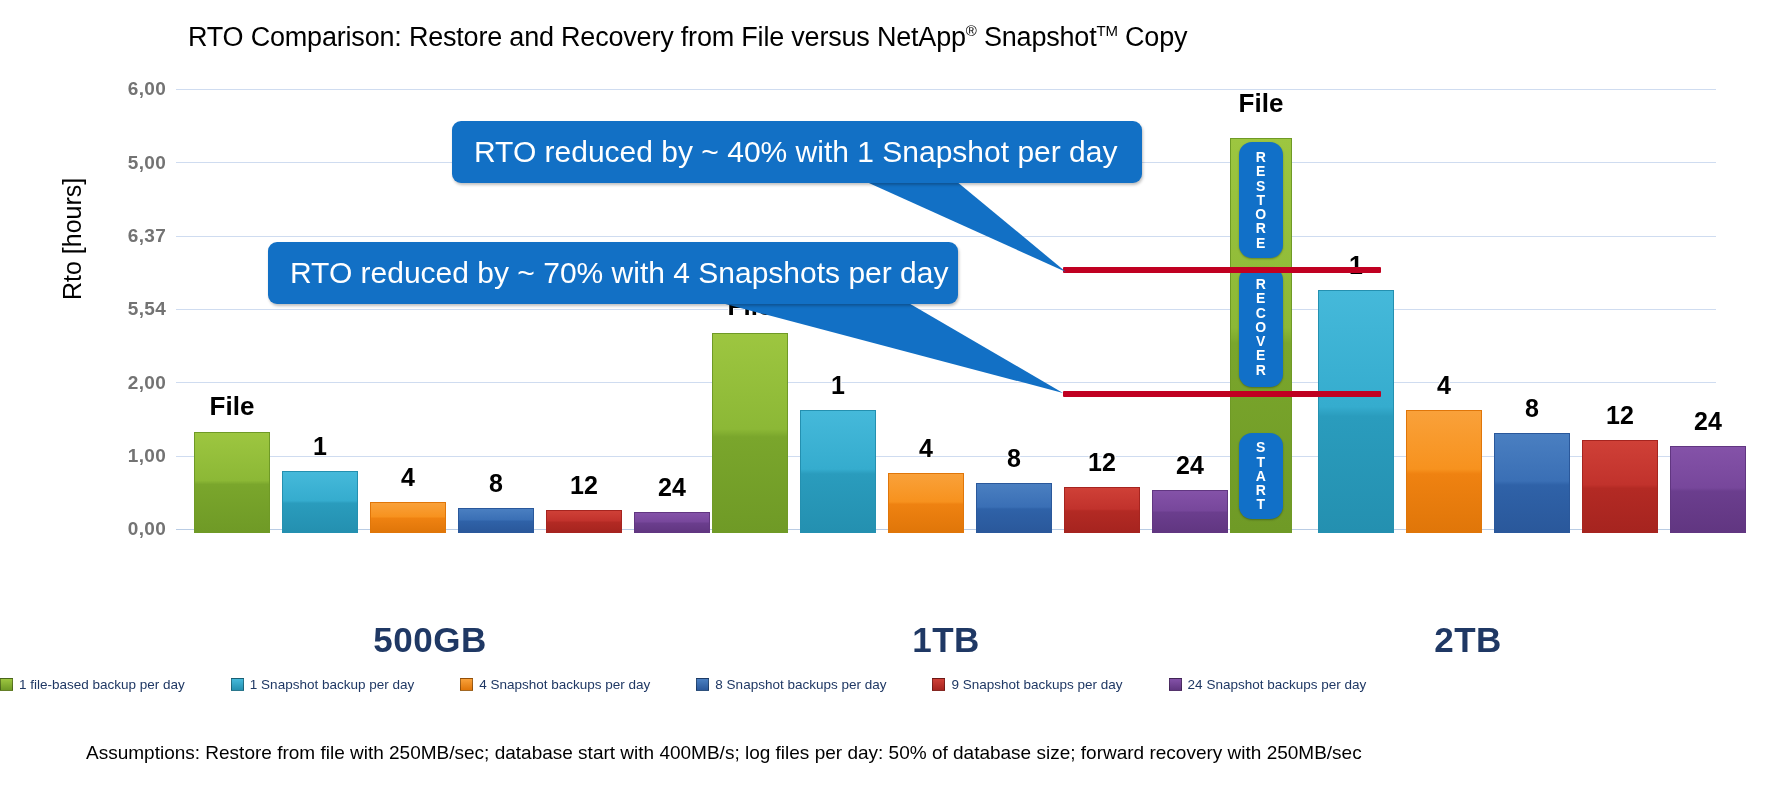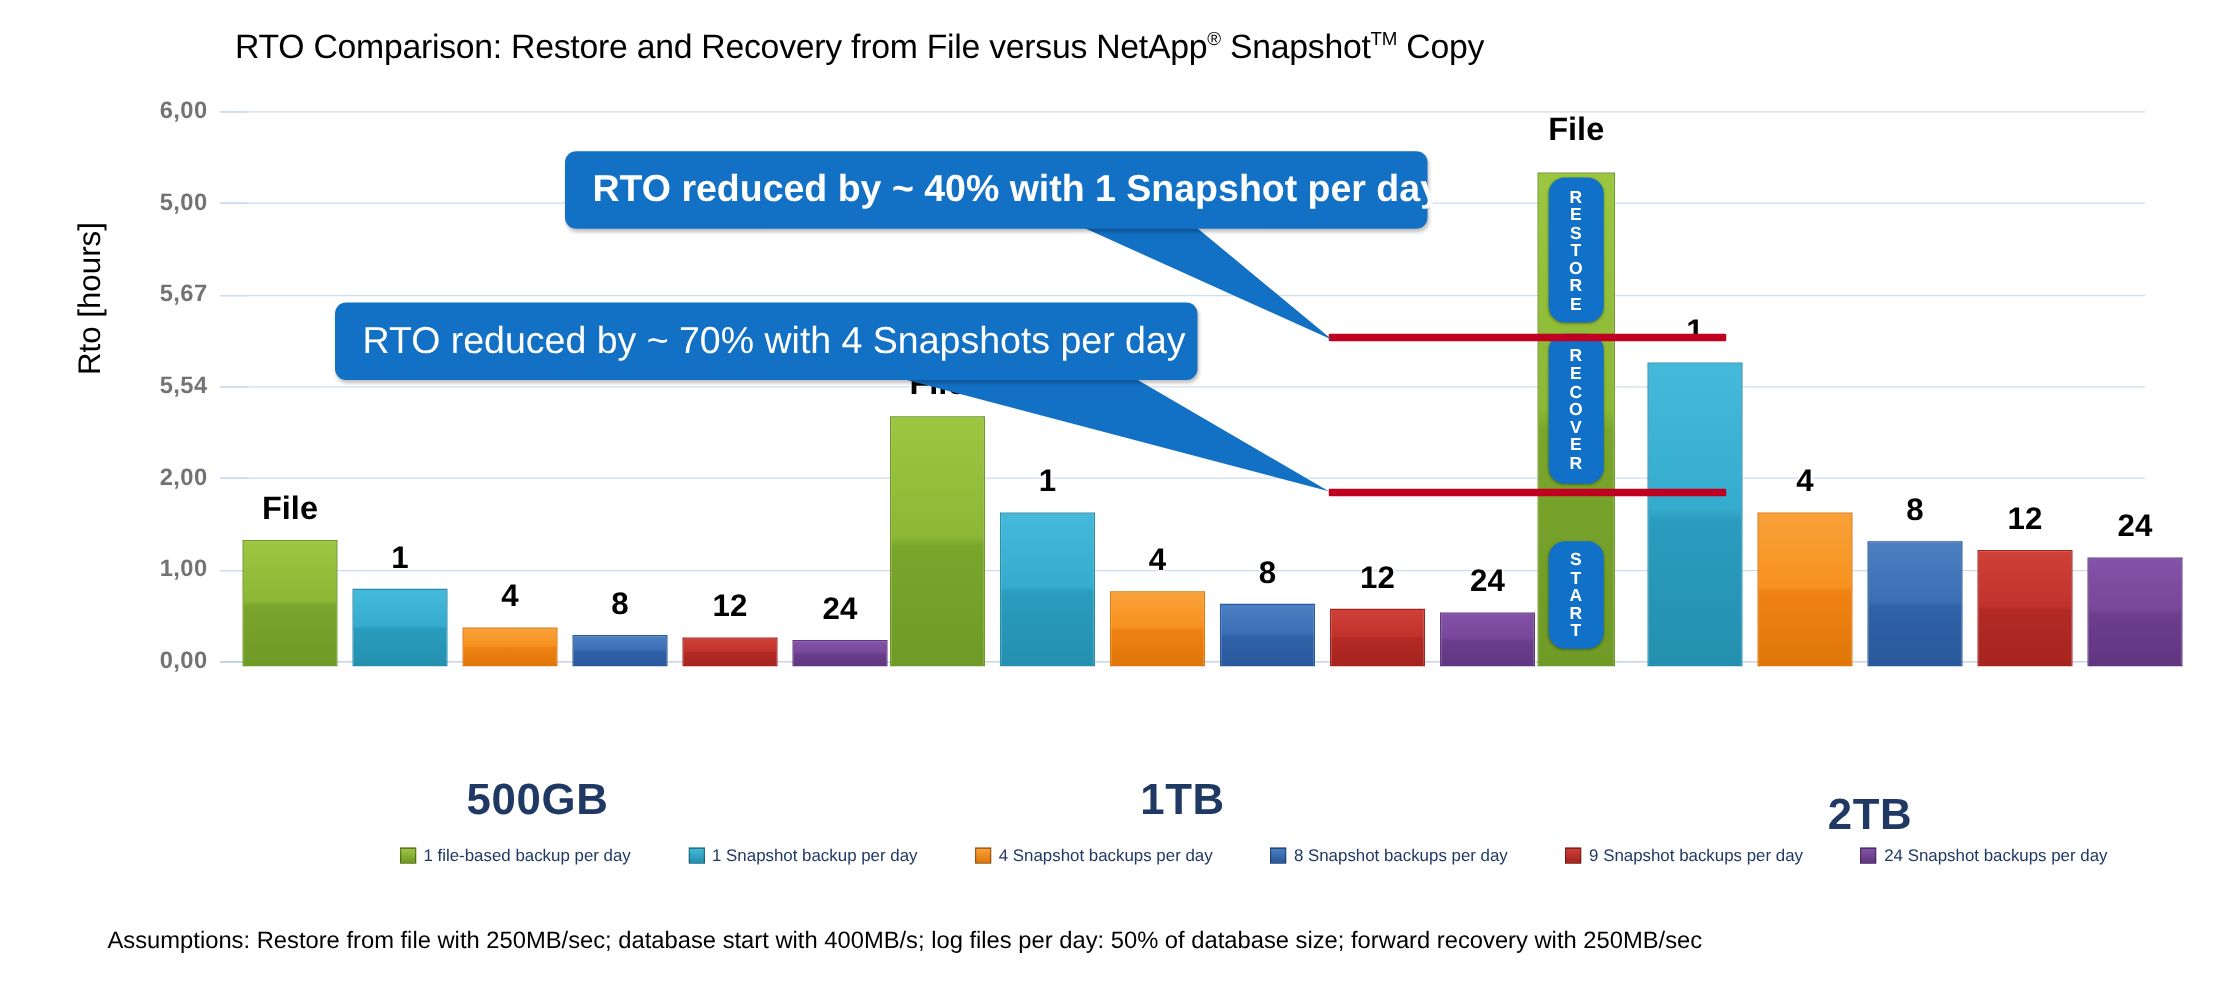--- a/index.html
+++ b/index.html
@@ -54,42 +54,42 @@
   
   .refline{position:absolute;height:6px;background:#c00021;border-radius:1px;}
 
   
   .callout{position:absolute;background:#1270c5;color:#fff;border-radius:9px;
       font-size:30px;display:flex;align-items:center;padding:0 22px;
       box-shadow:1px 2px 3px rgba(0,0,0,.25);white-space:nowrap;}
 
   
   #legend{position:absolute;left:0;top:677px;width:1686px;
-      display:flex;justify-content:flex-end;align-items:center;gap:46px;}
+      display:flex;justify-content:flex-start;align-items:center;gap:46px;}
   .legend-item{display:flex;align-items:center;gap:6px;font-size:13.5px;
       color:#1f3864;white-space:nowrap;}
   .swatch{width:11px;height:11px;display:inline-block;border:1px solid rgba(0,0,0,.35);}
 
   
   #assumptions{position:absolute;left:86px;top:742px;font-size:19px;color:#000;
       white-space:nowrap;font-family:"Liberation Sans",sans-serif;}
 </style>
 </head>
 <body>
 
 <div id="chart-title">
   <span>RTO Comparison: Restore and Recovery from File versus NetApp</span><sup>®</sup><span> Snapshot</span><sup>TM</sup><span> Copy</span>
 </div>
 
 <div id="yaxis-title">Rto [hours]</div>
 
 <div>
   <div class="ylabel-txt" style="left:96px;top:78px;">6,00</div>
   <div class="ylabel-txt" style="left:96px;top:152px;">5,00</div>
-  <div class="ylabel-txt" style="left:96px;top:225px;">5,67</div>
+  <div class="ylabel-txt" style="left:96px;top:225px;">6,37</div>
   <div class="ylabel-txt" style="left:96px;top:298px;">5,54</div>
   <div class="ylabel-txt" style="left:96px;top:372px;">2,00</div>
   <div class="ylabel-txt" style="left:96px;top:445px;">1,00</div>
   <div class="ylabel-txt" style="left:96px;top:518px;">0,00</div>
 
   <div class="ytick-dash" style="left:176px;top:89px;"></div>
   <div class="ytick-dash" style="left:176px;top:162px;"></div>
   <div class="ytick-dash" style="left:176px;top:236px;"></div>
   <div class="ytick-dash" style="left:176px;top:309px;"></div>
   <div class="ytick-dash" style="left:176px;top:382px;"></div>
@@ -187,30 +187,30 @@
 </div>
 
 <div class="refline" style="left:1063px;top:267px;width:318px;"></div>
 <div class="refline" style="left:1063px;top:391px;width:318px;"></div>
 
 <svg style="position:absolute;left:0;top:0;width:1786px;height:794px;pointer-events:none;">
   <polygon points="840,170 1066,272 950,176" fill="#1270c5"></polygon>
   <polygon points="680,292 1063,393 900,298" fill="#1270c5"></polygon>
 </svg>
 
-<div class="callout" style="left:452px;top:121px;width:646px;height:62px;font-weight:bold;">
+<div class="callout" style="left:452px;top:121px;width:646px;height:62px;">
   <span>RTO reduced by ~ 40% with 1 Snapshot per day</span>
 </div>
 <div class="callout" style="left:268px;top:242px;width:646px;height:62px;align-items:center;">
   <span>RTO reduced by ~ 70% with 4 Snapshots per day</span>
 </div>
 
 <div class="cat-label" style="left:300px; top:620px;width:260px;">500GB</div>
 <div class="cat-label" style="left:816px; top:620px;width:260px;">1TB</div>
-<div class="cat-label" style="left:1366px;top:620px;width:260px;margin-top:12px;">2TB</div>
+<div class="cat-label" style="left:1338px;top:620px;width:260px;">2TB</div>
 
 <div id="legend">
   <div class="legend-item">
     <span class="swatch" style="background:linear-gradient(to bottom,#9dc640,#6f9a26);"></span>
     <span>1 file-based backup per day</span>
   </div>
   <div class="legend-item">
     <span class="swatch" style="background:linear-gradient(to bottom,#45b9da,#2490b0);"></span>
     <span>1 Snapshot backup per day</span>
   </div>

